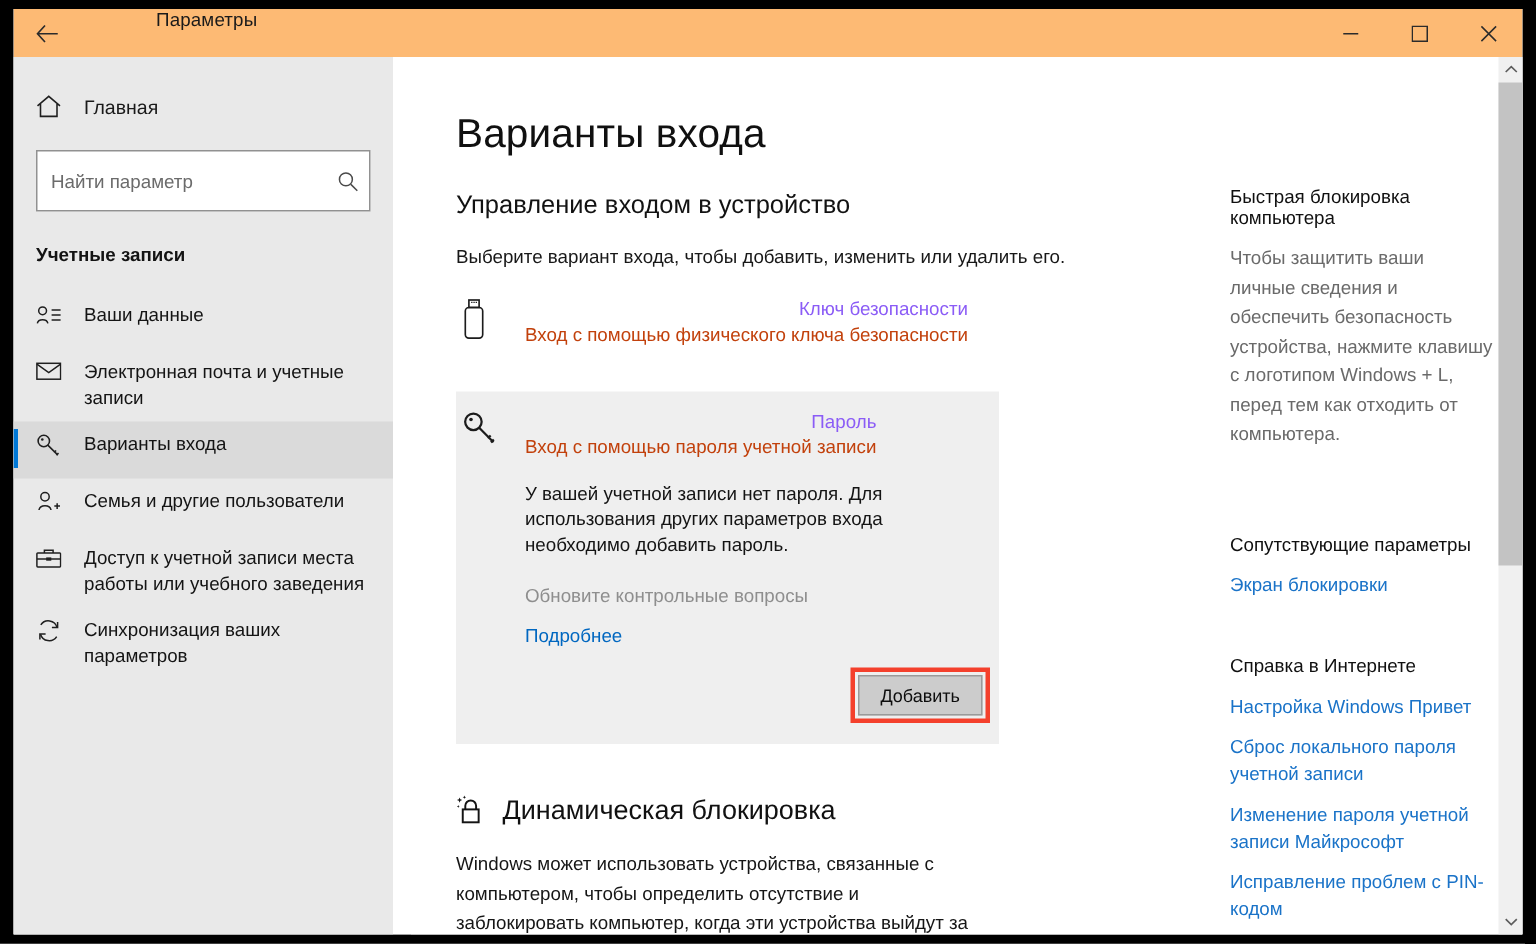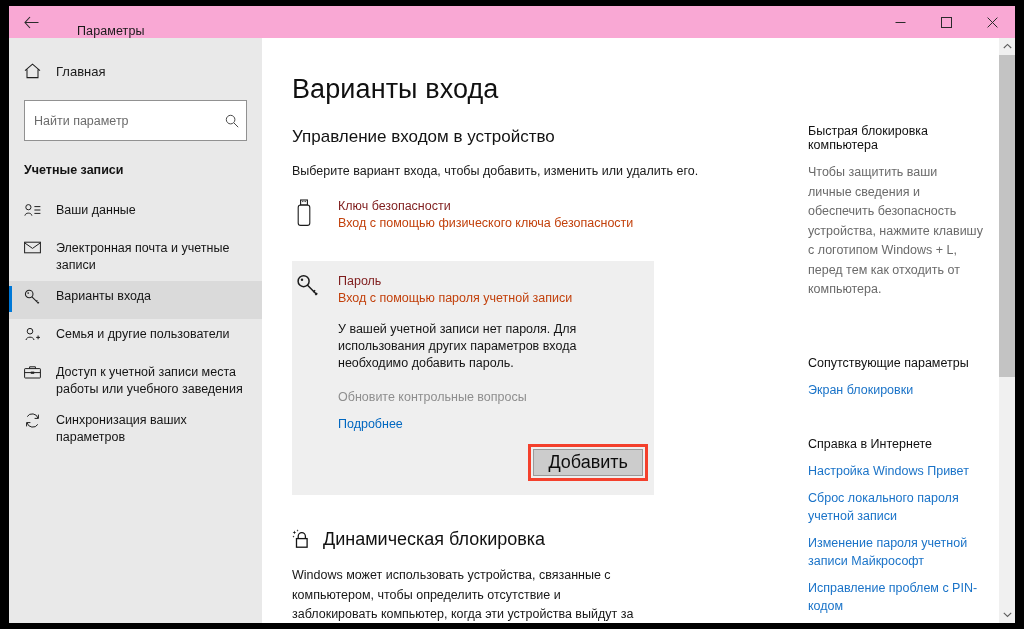--- a/index.html
+++ b/index.html
@@ -22,24 +22,25 @@
     background: #ffffff;
     display: flex;
     flex-direction: column;
     overflow: hidden;
   }
 
   
   .titlebar {
     height: 32px;
     flex: 0 0 32px;
-    background: #f9a8d4;
-    display: flex;
-    align-items: flex-end;
-    position: relative;
+    background: #fdba74;
+    display: flex;
+    align-items: flex-start;
+    position: relative;
+    gap: 27px;
   }
   .back-btn {
     width: 44px;
     height: 32px;
     display: flex;
     align-items: center;
     justify-content: center;
     color: #2b2b2b;
   }
   .titlebar-title {
@@ -62,20 +63,21 @@
     justify-content: center;
     color: #2b2b2b;
   }
 
   
   .body-split {
     flex: 1;
     display: flex;
     min-height: 0;
     background: #ffffff;
+    gap: 12px;
   }
 
   
   .sidebar {
     width: 253px;
     flex: 0 0 253px;
     background: #e9e9e9;
     padding-top: 16px;
     position: relative;
   }
@@ -199,21 +201,21 @@
     padding: 5px 0 5px 4px;
   }
   .option-row .opt-ico {
     width: 42px;
     flex: 0 0 42px;
     display: flex;
     justify-content: flex-start;
     padding-top: 1px;
     color: #1c1c1c;
   }
-  .opt-text .opt-title { font-size: 12.5px; color: #7f1d1d; line-height: 16px; }
+  .opt-text .opt-title { font-size: 12.5px; color: #8b5cf6; line-height: 16px; text-align: right; }
   .opt-text .opt-desc  { font-size: 12.5px; color: #c2410c; line-height: 17px; margin-top: 1px; }
 
   .password-panel {
     background: #efefef;
     margin-top: 24px;
     padding: 12px 0 14px 4px;
     width: 362px;
     position: relative;
   }
   .panel-body { padding-left: 42px; padding-right: 4px; }
@@ -246,21 +248,21 @@
     border: 3px solid #f4402c;
     padding: 2px;
     display: inline-block;
   }
   .add-btn {
     min-width: 74px;
     height: 27px;
     background: #cccccc;
     border: 1px solid #9a9a9a;
     font-family: "Liberation Sans", sans-serif;
-    font-size: 18px;
+    font-size: 12px;
     color: #0d0d0d;
     padding: 0 14px;
     cursor: pointer;
   }
 
   
   .dyn-head {
     display: flex;
     margin-top: 34px;
     margin-bottom: 16px;

